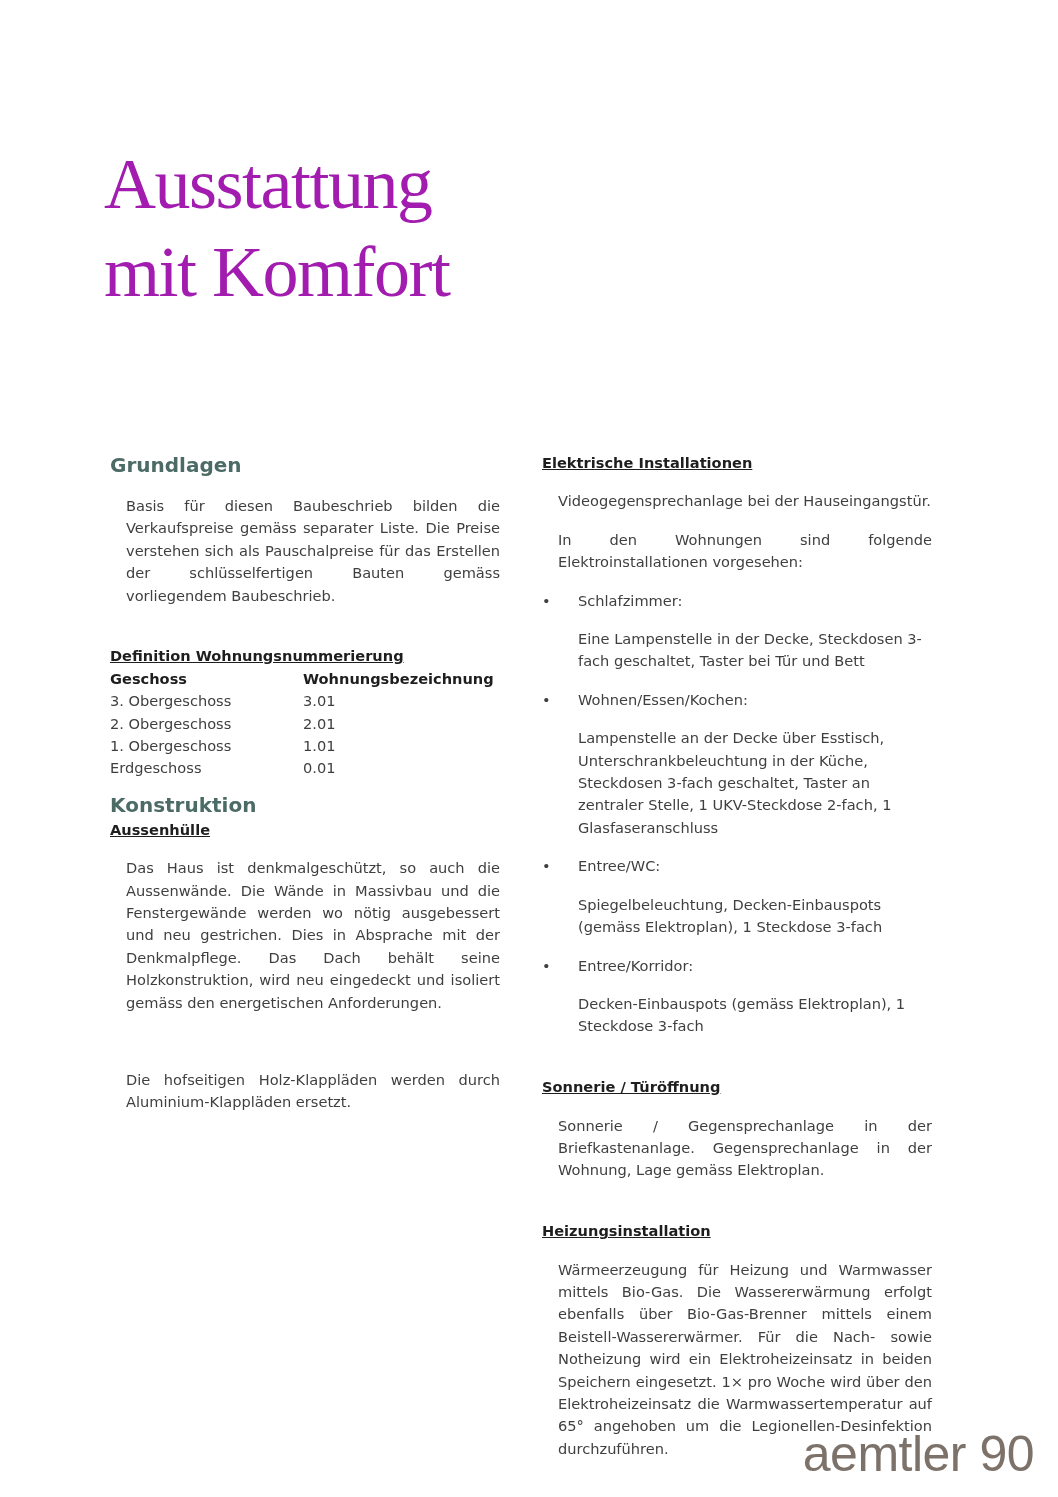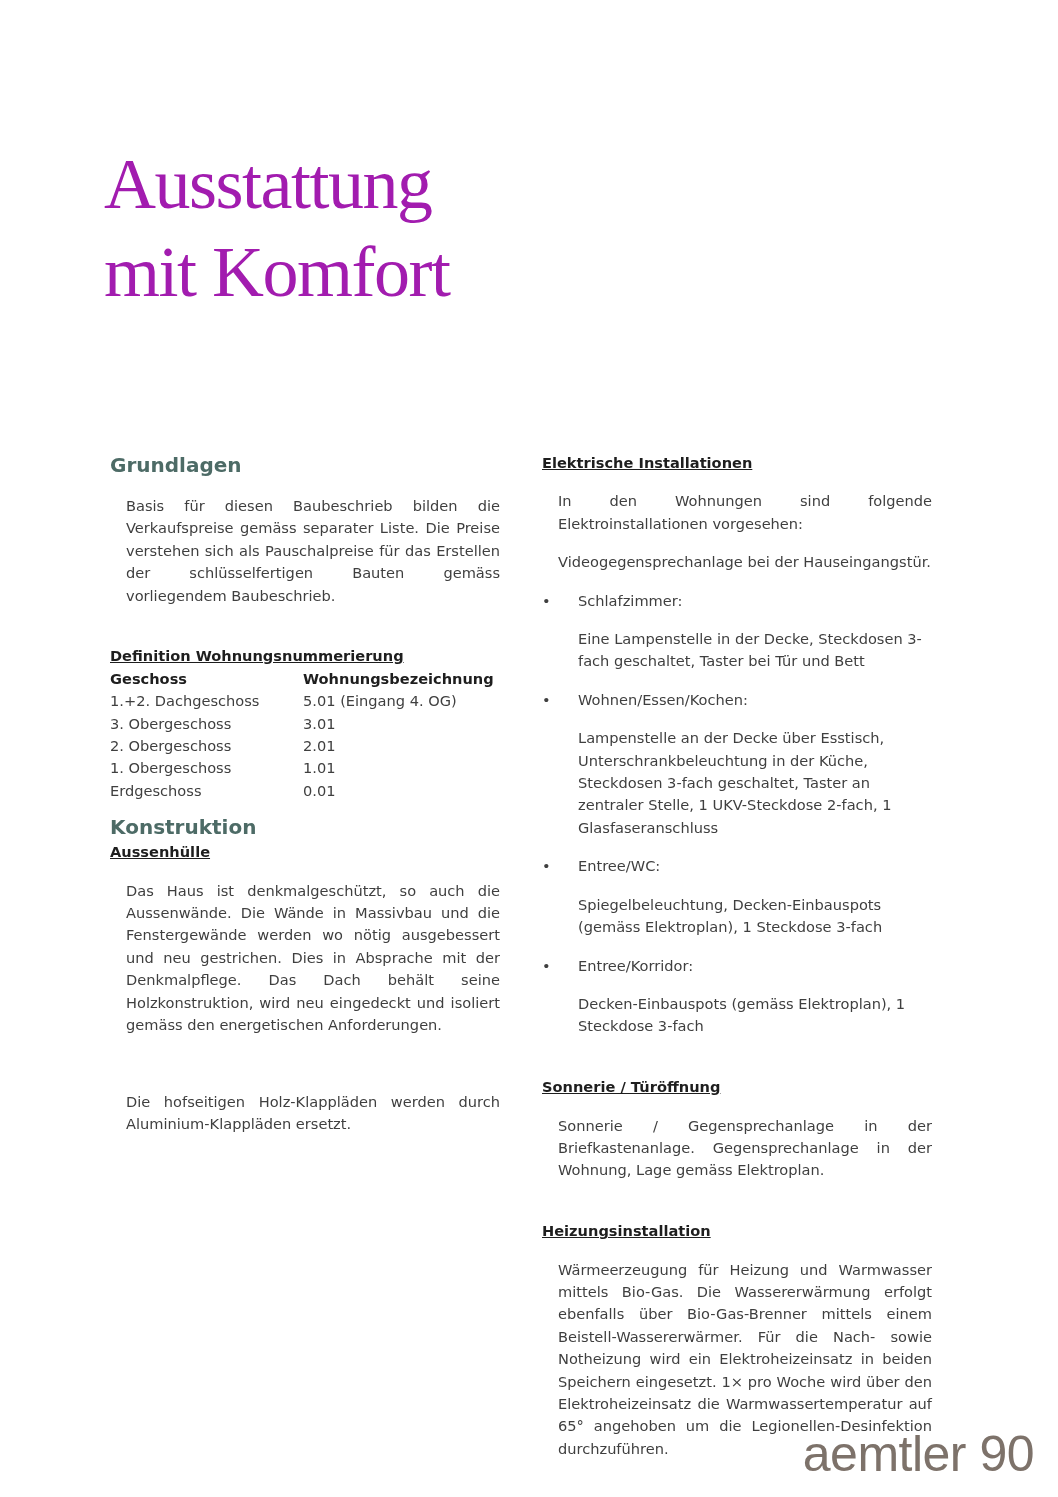--- a/index.html
+++ b/index.html
@@ -45,24 +45,20 @@
     <h3>Definition Wohnungsnummerierung</h3>
     <table>
       <thead>
         <tr>
           <th class="c1">Geschoss</th>
           <th>Wohnungsbezeichnung</th>
         </tr>
       </thead>
       <tbody>
         <tr>
-          <td class="c1">1.+2. Dachgeschoss</td>
-          <td>5.01 (Eingang 4. OG)</td>
-        </tr>
-        <tr>
           <td class="c1">3. Obergeschoss</td>
           <td>3.01</td>
         </tr>
         <tr>
           <td class="c1">2. Obergeschoss</td>
           <td>2.01</td>
         </tr>
         <tr>
           <td class="c1">1. Obergeschoss</td>
           <td>1.01</td>
@@ -83,22 +79,22 @@
     <p>Das Haus ist denkmalgeschützt, so auch die Aussenwän­de. Die Wände in Massivbau und die Fenstergewände werden wo nötig ausgebessert und neu gestrichen. Dies in Absprache mit der Denkmalpflege. Das Dach behält seine Holzkonstruktion, wird neu eingedeckt und iso­liert gemäss den energetischen Anforderungen.</p>
     <div class="gap"></div>
     <p>Die hofseitigen Holz-Klappläden werden durch Alumi­nium-Klappläden ersetzt.</p>
   </section>
 </div>
 
 <div class="col right">
   <section>
 
     <h3>Elektrische Installationen</h3>
+    <p>Videogegensprechanlage bei der Hauseingangstür.</p>
     <p>In den Wohnungen sind folgende Elektroinstallationen vorgesehen:</p>
-    <p>Videogegensprechanlage bei der Hauseingangstür.</p>
     <ul>
       <li>
         <span class="bullet">•</span>
         <p>Schlafzimmer:</p>
         <p>Eine Lampenstelle in der Decke, Steckdosen 3-fach geschaltet, Taster bei Tür und Bett</p>
       </li>
       <li>
         <span class="bullet">•</span>
         <p>Wohnen/Essen/Kochen:</p>
         <p>Lampenstelle an der Decke über Esstisch, Unter­schrankbeleuchtung in der Küche, Steckdosen 3-fach geschaltet, Taster an zentraler Stelle, 1 UKV-Steckdose 2-fach, 1 Glasfaseranschluss</p>

